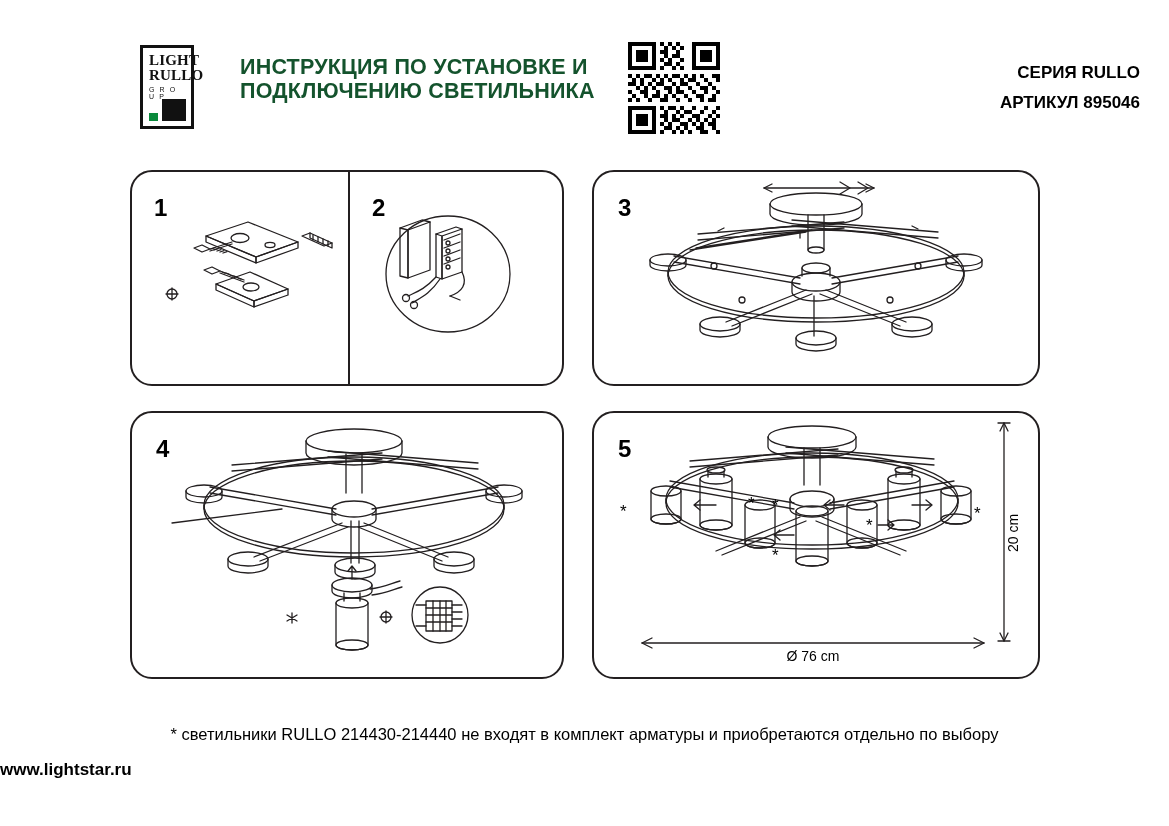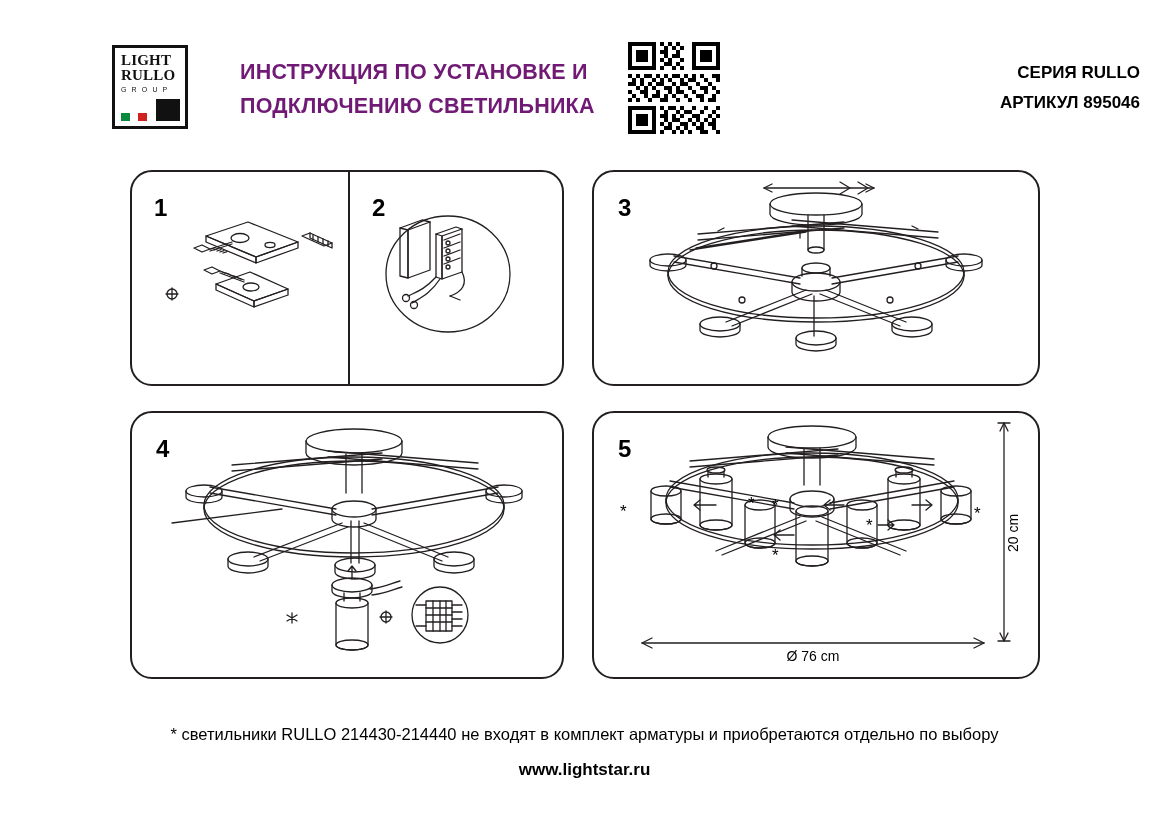--- a/index.html
+++ b/index.html
@@ -21,22 +21,22 @@
 
   
   .header {
     position: absolute;
     left: 0; top: 0;
     width: 1169px;
     height: 150px;
   }
   .logo-box {
     position: absolute;
-    left: 112px; top: 45px;
-    width: 76px; height: 84px;
+    left: 140px; top: 45px;
+    width: 54px; height: 84px;
     border: 3px solid #111;
     box-sizing: border-box;
     background: #fff;
   }
   .logo-inner {
     position: absolute;
     left: 0; top: 0;
     width: 100%; height: 100%;
     padding: 5px 6px 0 6px;
     box-sizing: border-box;
@@ -72,23 +72,23 @@
     width: 24px; height: 22px;
     background: #111;
   }
 
   .title {
     position: absolute;
     left: 240px; top: 55px;
     width: 380px;
     font-size: 21.5px;
     font-weight: 700;
-    line-height: 34px;
+    line-height: 24px;
     letter-spacing: .2px;
-    color: #701a75;
+    color: #14532d;
   }
 
   .qr {
     position: absolute;
     left: 628px; top: 42px;
     width: 92px; height: 92px;
   }
   .qr svg { display: block; }
 
   .series {
@@ -137,21 +137,20 @@
     width: 1169px;
     text-align: center;
     font-size: 16.5px;
     color: #000;
     margin-top: 25px;
   }
   .url {
     position: absolute;
     left: 0; top: 760px;
     width: 1169px;
-    text-align: center;
     font-size: 17px;
     font-weight: 700;
     color: #000;
   }
 </style>
 </head>
 <body>
 
 <div class="page">
 

